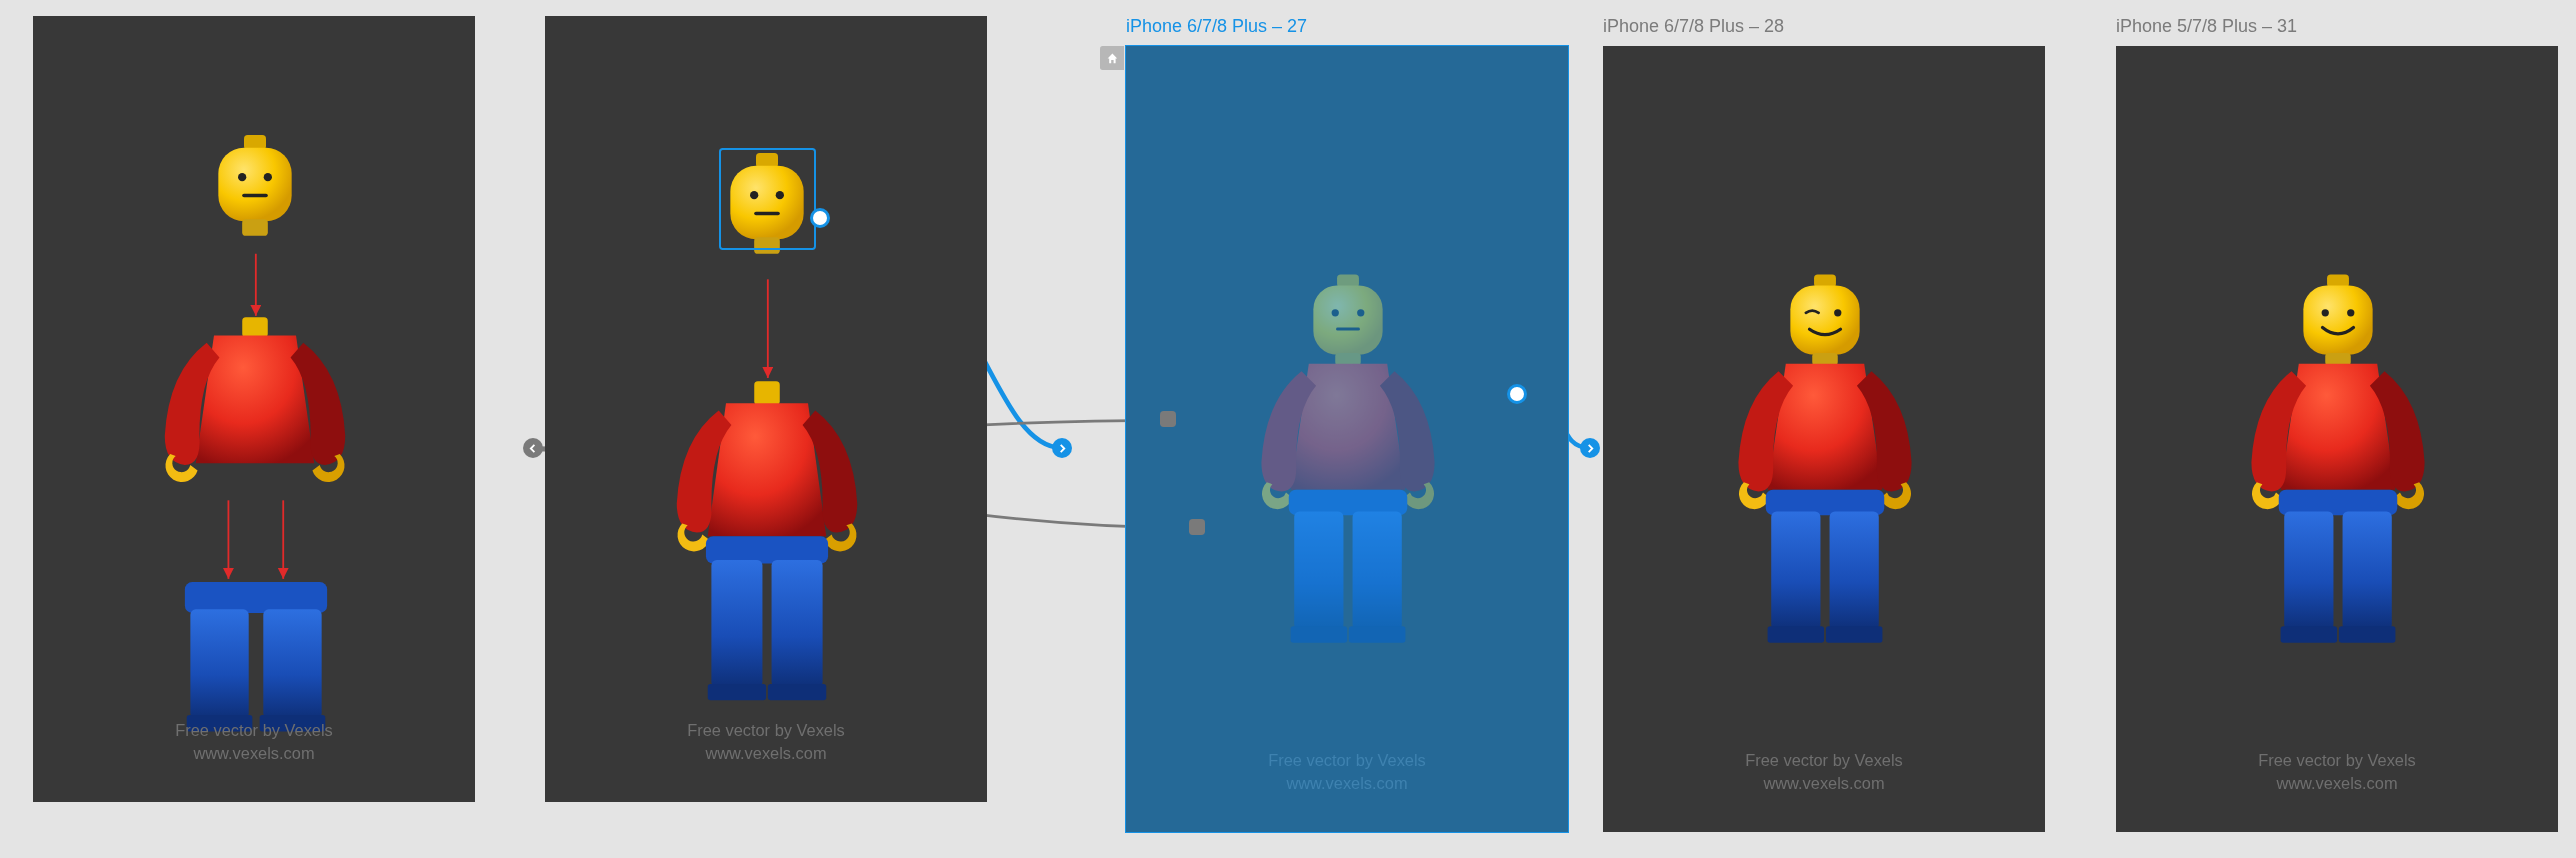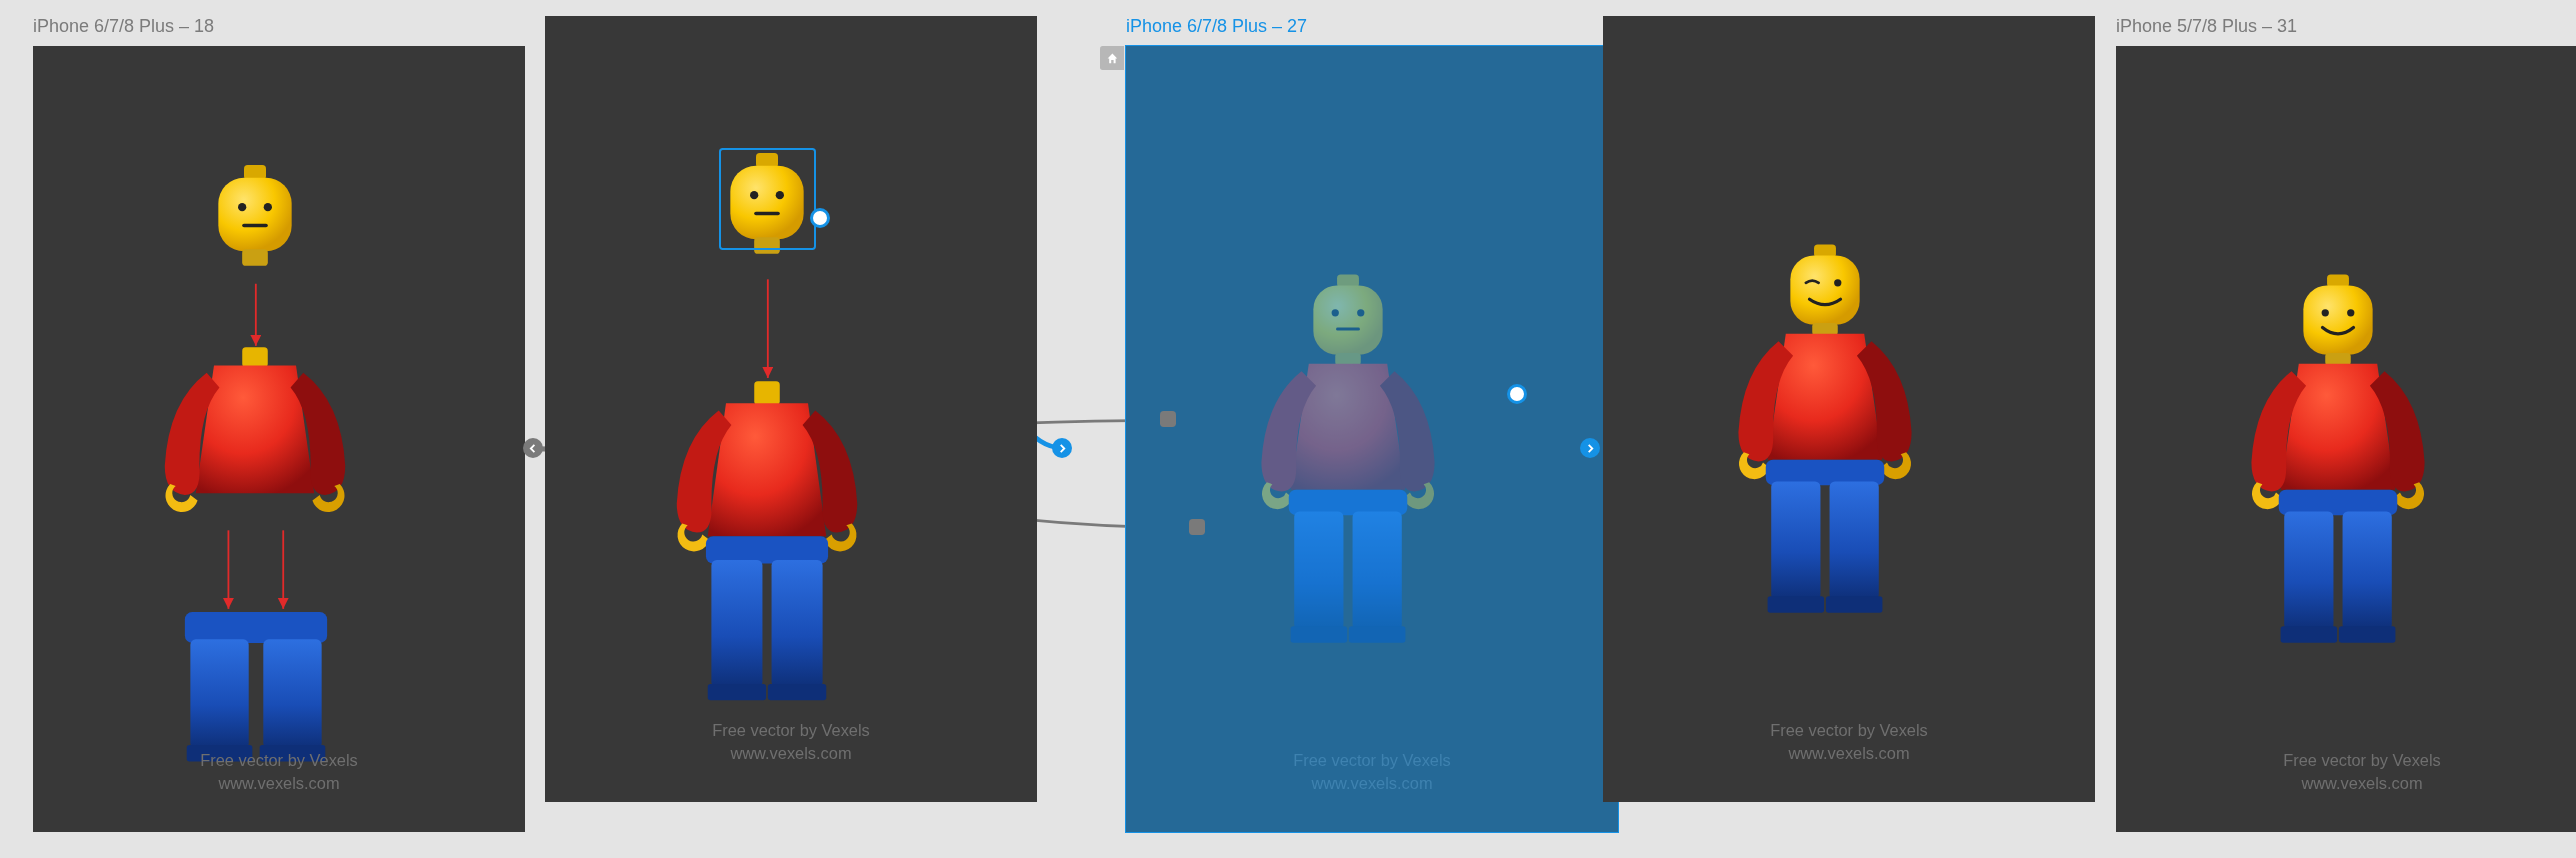--- a/index.html
+++ b/index.html
@@ -21,21 +21,21 @@
   .artboard-label {
     font-size: 18px;
     color: #7b7b7b;
     margin-bottom: 9px;
     cursor: pointer;
     user-select: none;
     white-space: nowrap;
   }
   .artboard-label.selected { color: #1592e6; }
   .artboard {
-    width: 492px;
+    width: 442px;
     height: 786px;
     background: #383838;
     position: relative;
     overflow: visible;
   }
   .artboard.selected {
     outline: 1.8px solid #1592e6;
   }
   .artboard.selected::after {
     content:"";
@@ -104,21 +104,20 @@
 
     <path d="M 910 238 C 1060 238, 1080 490, 1162 490" stroke="#1592e6" stroke-width="5" fill="none"></path>
 
     <path d="M 1660 430 C 1720 430, 1700 490, 1740 490" stroke="#1592e6" stroke-width="5" fill="none"></path>
 
     <path d="M 1280 460 C 1000 460, 780 490, 582 490" stroke="#7a7a7a" stroke-width="3" fill="none"></path>
     <path d="M 1310 578 C 1000 578, 780 500, 582 492" stroke="#7a7a7a" stroke-width="3" fill="none"></path>
   </svg>
 
   <div class="artboard-group" style="left:33px">
-    <div class="artboard-label">iPhone 6/7/8 Plus – 18</div>
     <div class="artboard">
 
       <div class="fig-wrap" style="left:178px; top:119px">
         <svg class="fig-svg" width="88" height="110" viewBox="0 0 96 120">
           <defs>
             <radialGradient id="hg1" cx="35%" cy="30%" r="70%">
               <stop offset="0%" stop-color="#ffe36b"></stop>
                 <stop offset="60%" stop-color="#f9c700"></stop>
                 <stop offset="100%" stop-color="#d59b00"></stop>
             </radialGradient>
@@ -273,20 +272,21 @@
 
   <div class="conn-dot blue-ring" style="left:1507px; top:384px"></div>
 
   <div class="conn-dot blue" style="left:1580px; top:438px">
     <svg viewBox="0 0 10 10">
         <path d="M3 1 L7 5 L3 9" stroke="#fff" stroke-width="2" fill="none"></path>
       </svg>
   </div>
 
   <div class="artboard-group" style="left:1603px">
+    <div class="artboard-label">iPhone 6/7/8 Plus – 28</div>
     <div class="artboard">
       <div class="fig-wrap" style="left:119px; top:228px">
         <svg class="fig-svg" width="206" height="393" viewBox="0 0 226 430">
           <rect x="101" y="0" width="24" height="14" rx="4" fill="#d9a800"></rect>
           <rect x="75" y="12" width="76" height="76" rx="26" fill="url(#hg1)"></rect>
 
           <circle cx="127" cy="42" r="4" fill="#222"></circle>
           <path d="M92 42 q7 -5 14 0" stroke="#222" stroke-width="3" fill="none" stroke-linecap="round"></path>
           <path d="M96 60 q17 12 34 0" stroke="#222" stroke-width="3.5" fill="none" stroke-linecap="round"></path>
           <rect x="99" y="86" width="28" height="14" rx="4" fill="#caa012"></rect>

